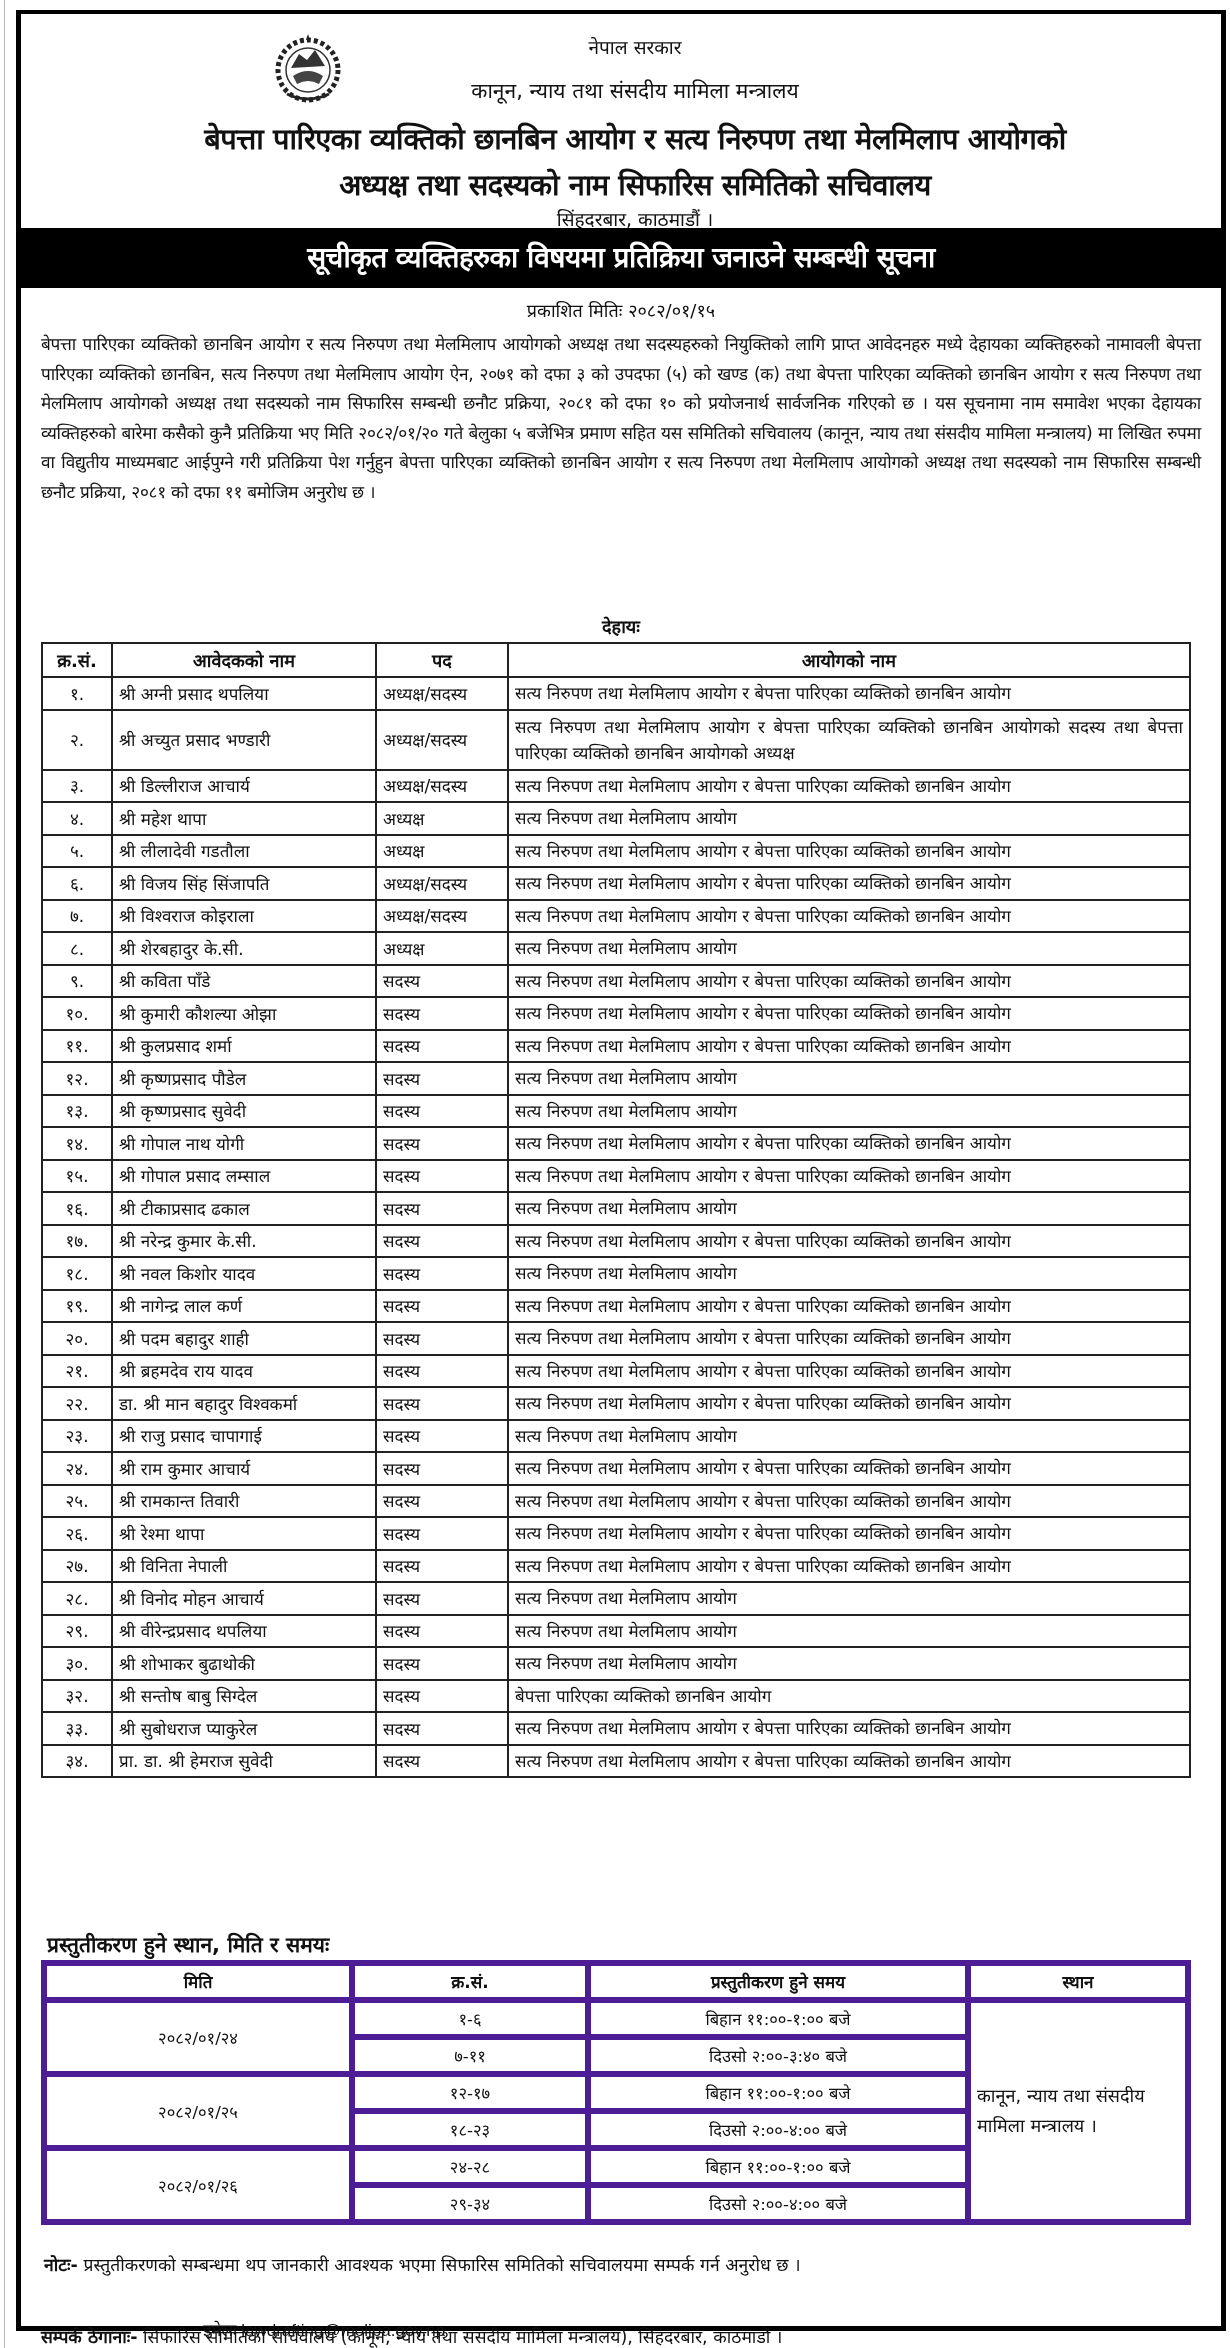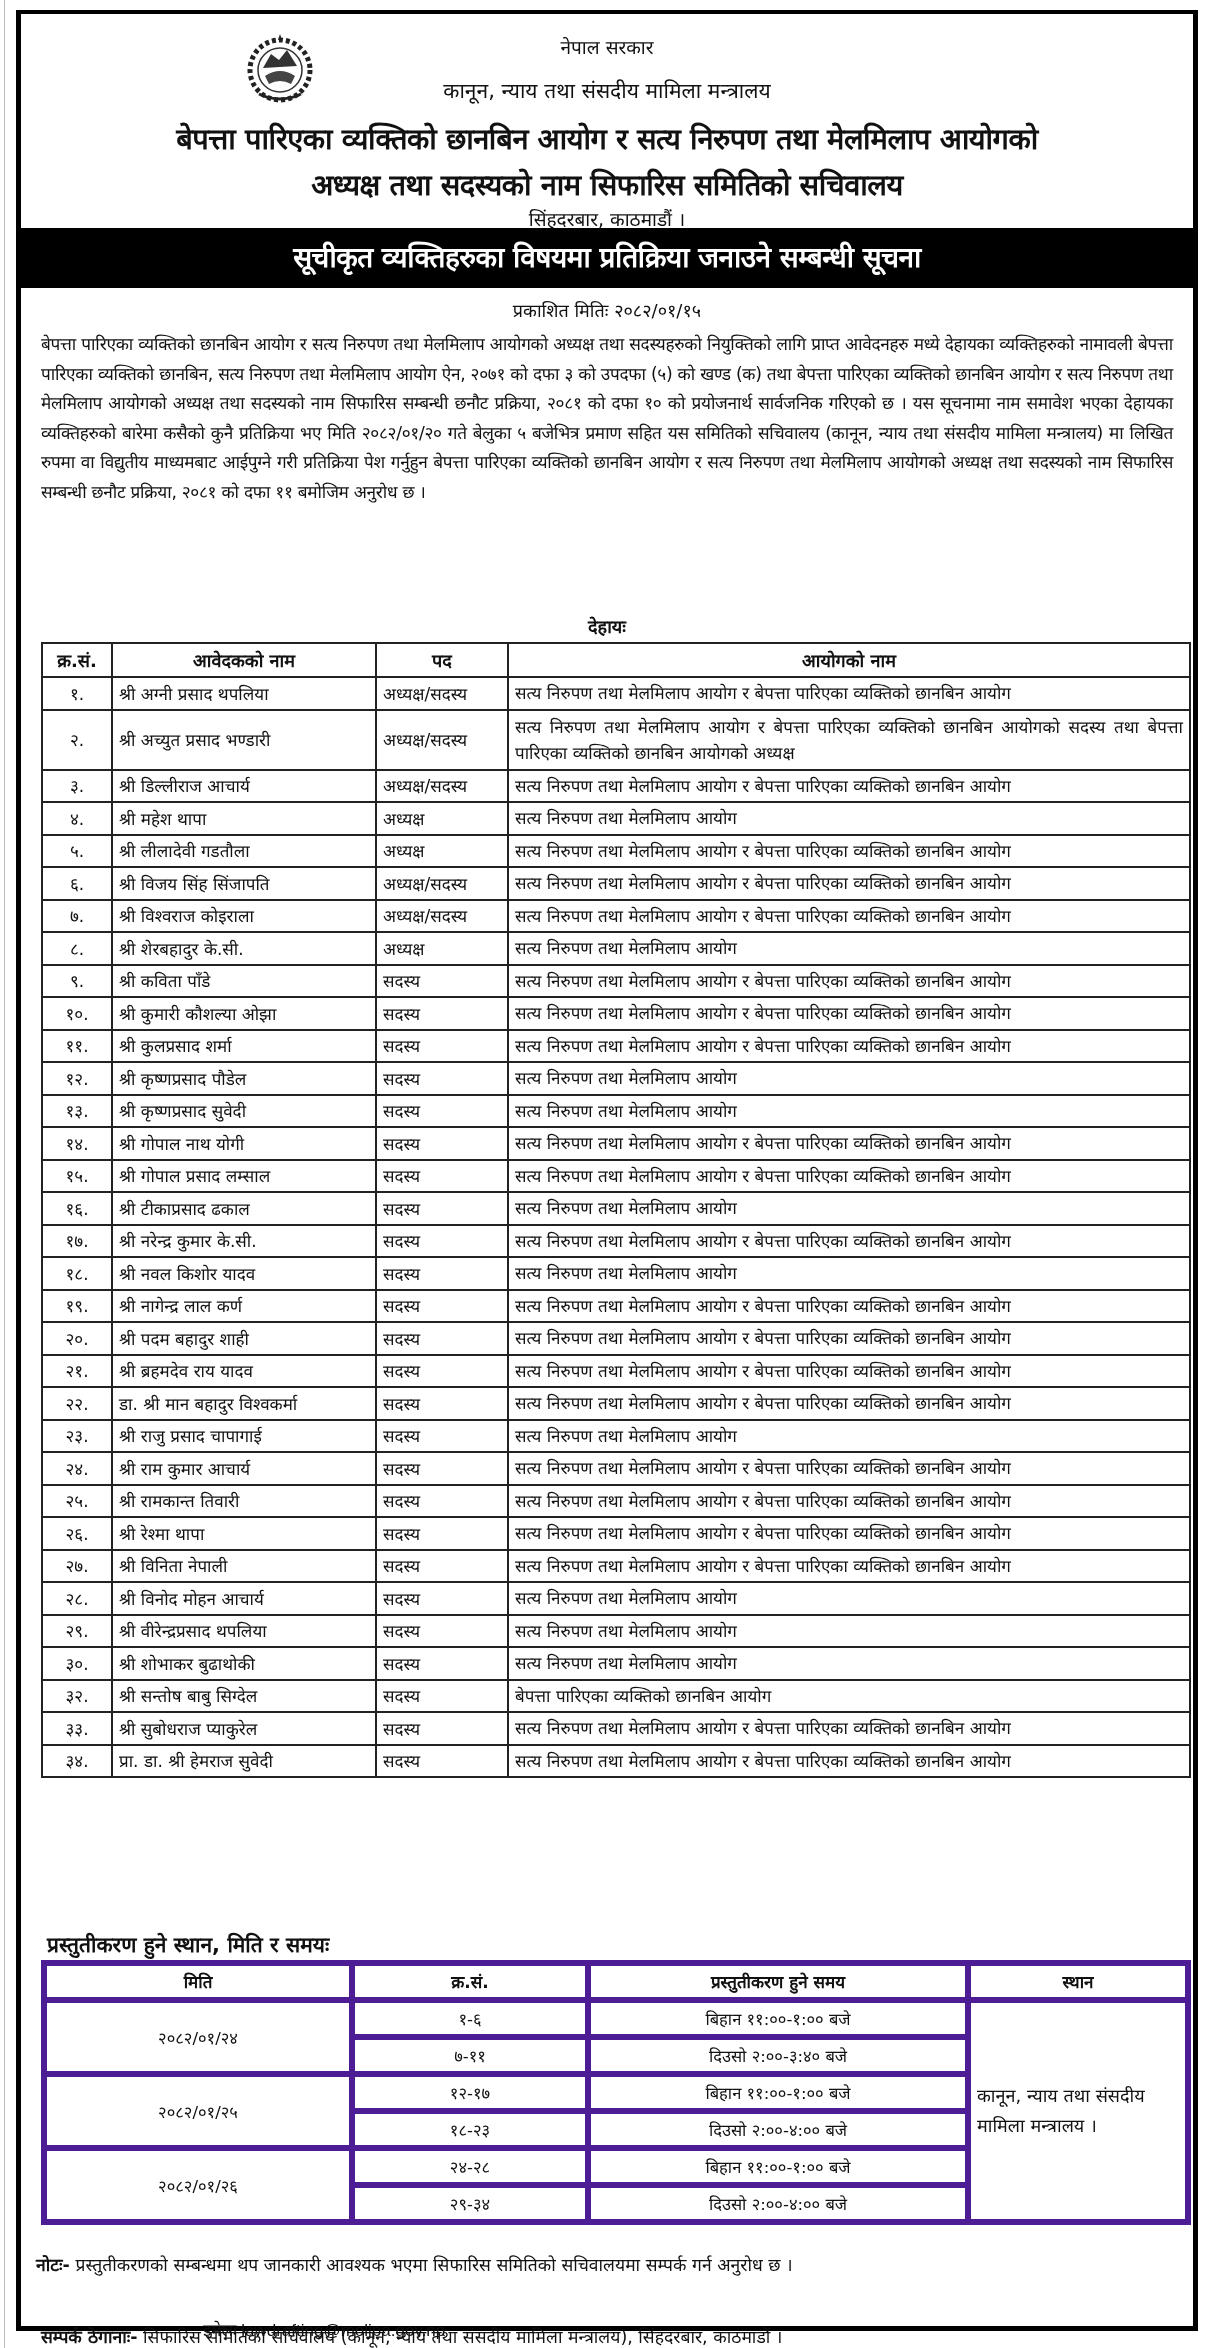--- a/index.html
+++ b/index.html
@@ -1,19 +1,19 @@
 <!DOCTYPE html>
 <html><head>
 <meta charset="utf-8">
 <style>
   html, body { margin: 0; padding: 0; background: #ffffff; }
   body { width: 1230px; height: 2348px; position: relative; overflow: hidden;
          font-family: "DejaVu Sans", sans-serif; color: #111; }
   .frame { position: absolute; left: 16px; top: 10px; width: 1172px; height: 2312px;
-           border: 5px solid #000; border-top-width: 4px; background: #fff; }
+           border: 5px solid #000; border-top-width: 4px; background: #fff; padding-left: 28px; }
   .outer-line { position: absolute; left: 4px; top: 0; width: 1px; height: 2348px; background: #bbb; }
   .header { position: relative; height: 214px; text-align: center; }
   .logo { position: absolute; left: 224px; top: 18px; width: 70px; height: 76px; }
   .h-gov { position: absolute; left: 0; right: 0; top: 20px; font-size: 19px; }
   .h-min { position: absolute; left: 0; right: 0; top: 62px; font-size: 21px; }
   .h-title1 { position: absolute; left: 0; right: 0; top: 104px; font-size: 29px; font-weight: bold; letter-spacing: -0.5px; }
   .h-title2 { position: absolute; left: 0; right: 0; top: 150px; font-size: 29px; font-weight: bold; letter-spacing: -0.5px; }
   .h-loc { position: absolute; left: 0; right: 0; top: 192px; font-size: 19px; }
   .band { position: absolute; left: 0; right: 0; top: 214px; height: 60px; background: #000; color: #fff;
           text-align: center; font-size: 28px; font-weight: bold; line-height: 60px; letter-spacing: -0.5px; }
@@ -28,21 +28,21 @@
   .main-table td.sn { text-align: center; width: 56px; }
   .main-table td.name { width: 250px; margin-left: 36px; }
   .main-table td.post { width: 118px; }
   .main-table td.comm { white-space: normal; line-height: 26px; text-align: justify; }
   .main-table tr.tall td { height: 58px; }
   .sched-title { position: absolute; left: 26px; top: 1916px; font-size: 21px; font-weight: bold; }
   .sched-table { position: absolute; left: 20px; top: 1946px; width: 1150px; font-size: 16.5px; }
   .sched-table th, .sched-table td { border: 6px solid #4c1d95; text-align: center; height: 31px; padding: 0 6px; }
   .sched-table th { font-weight: bold; font-size: 17px; }
   .sched-table td.place { text-align: left; font-size: 18px; line-height: 30px; }
-  .note { position: absolute; left: 15px; right: 20px; top: 2238px; font-size: 17.5px; }
+  .note { position: absolute; left: 23px; right: 20px; top: 2238px; font-size: 17.5px; }
   .note b, .contact b { font-weight: bold; }
   .contact { position: absolute; left: 20px; right: 20px; top: 2274px; font-size: 17.5px; margin-top: 36px; }
   .email { position: absolute; left: 182px; top: 2304px; font-size: 17px; font-family: "Liberation Sans", sans-serif; }
 </style>
 </head>
 <body>
 
 <div class="outer-line"></div>
 
 <div class="frame">

